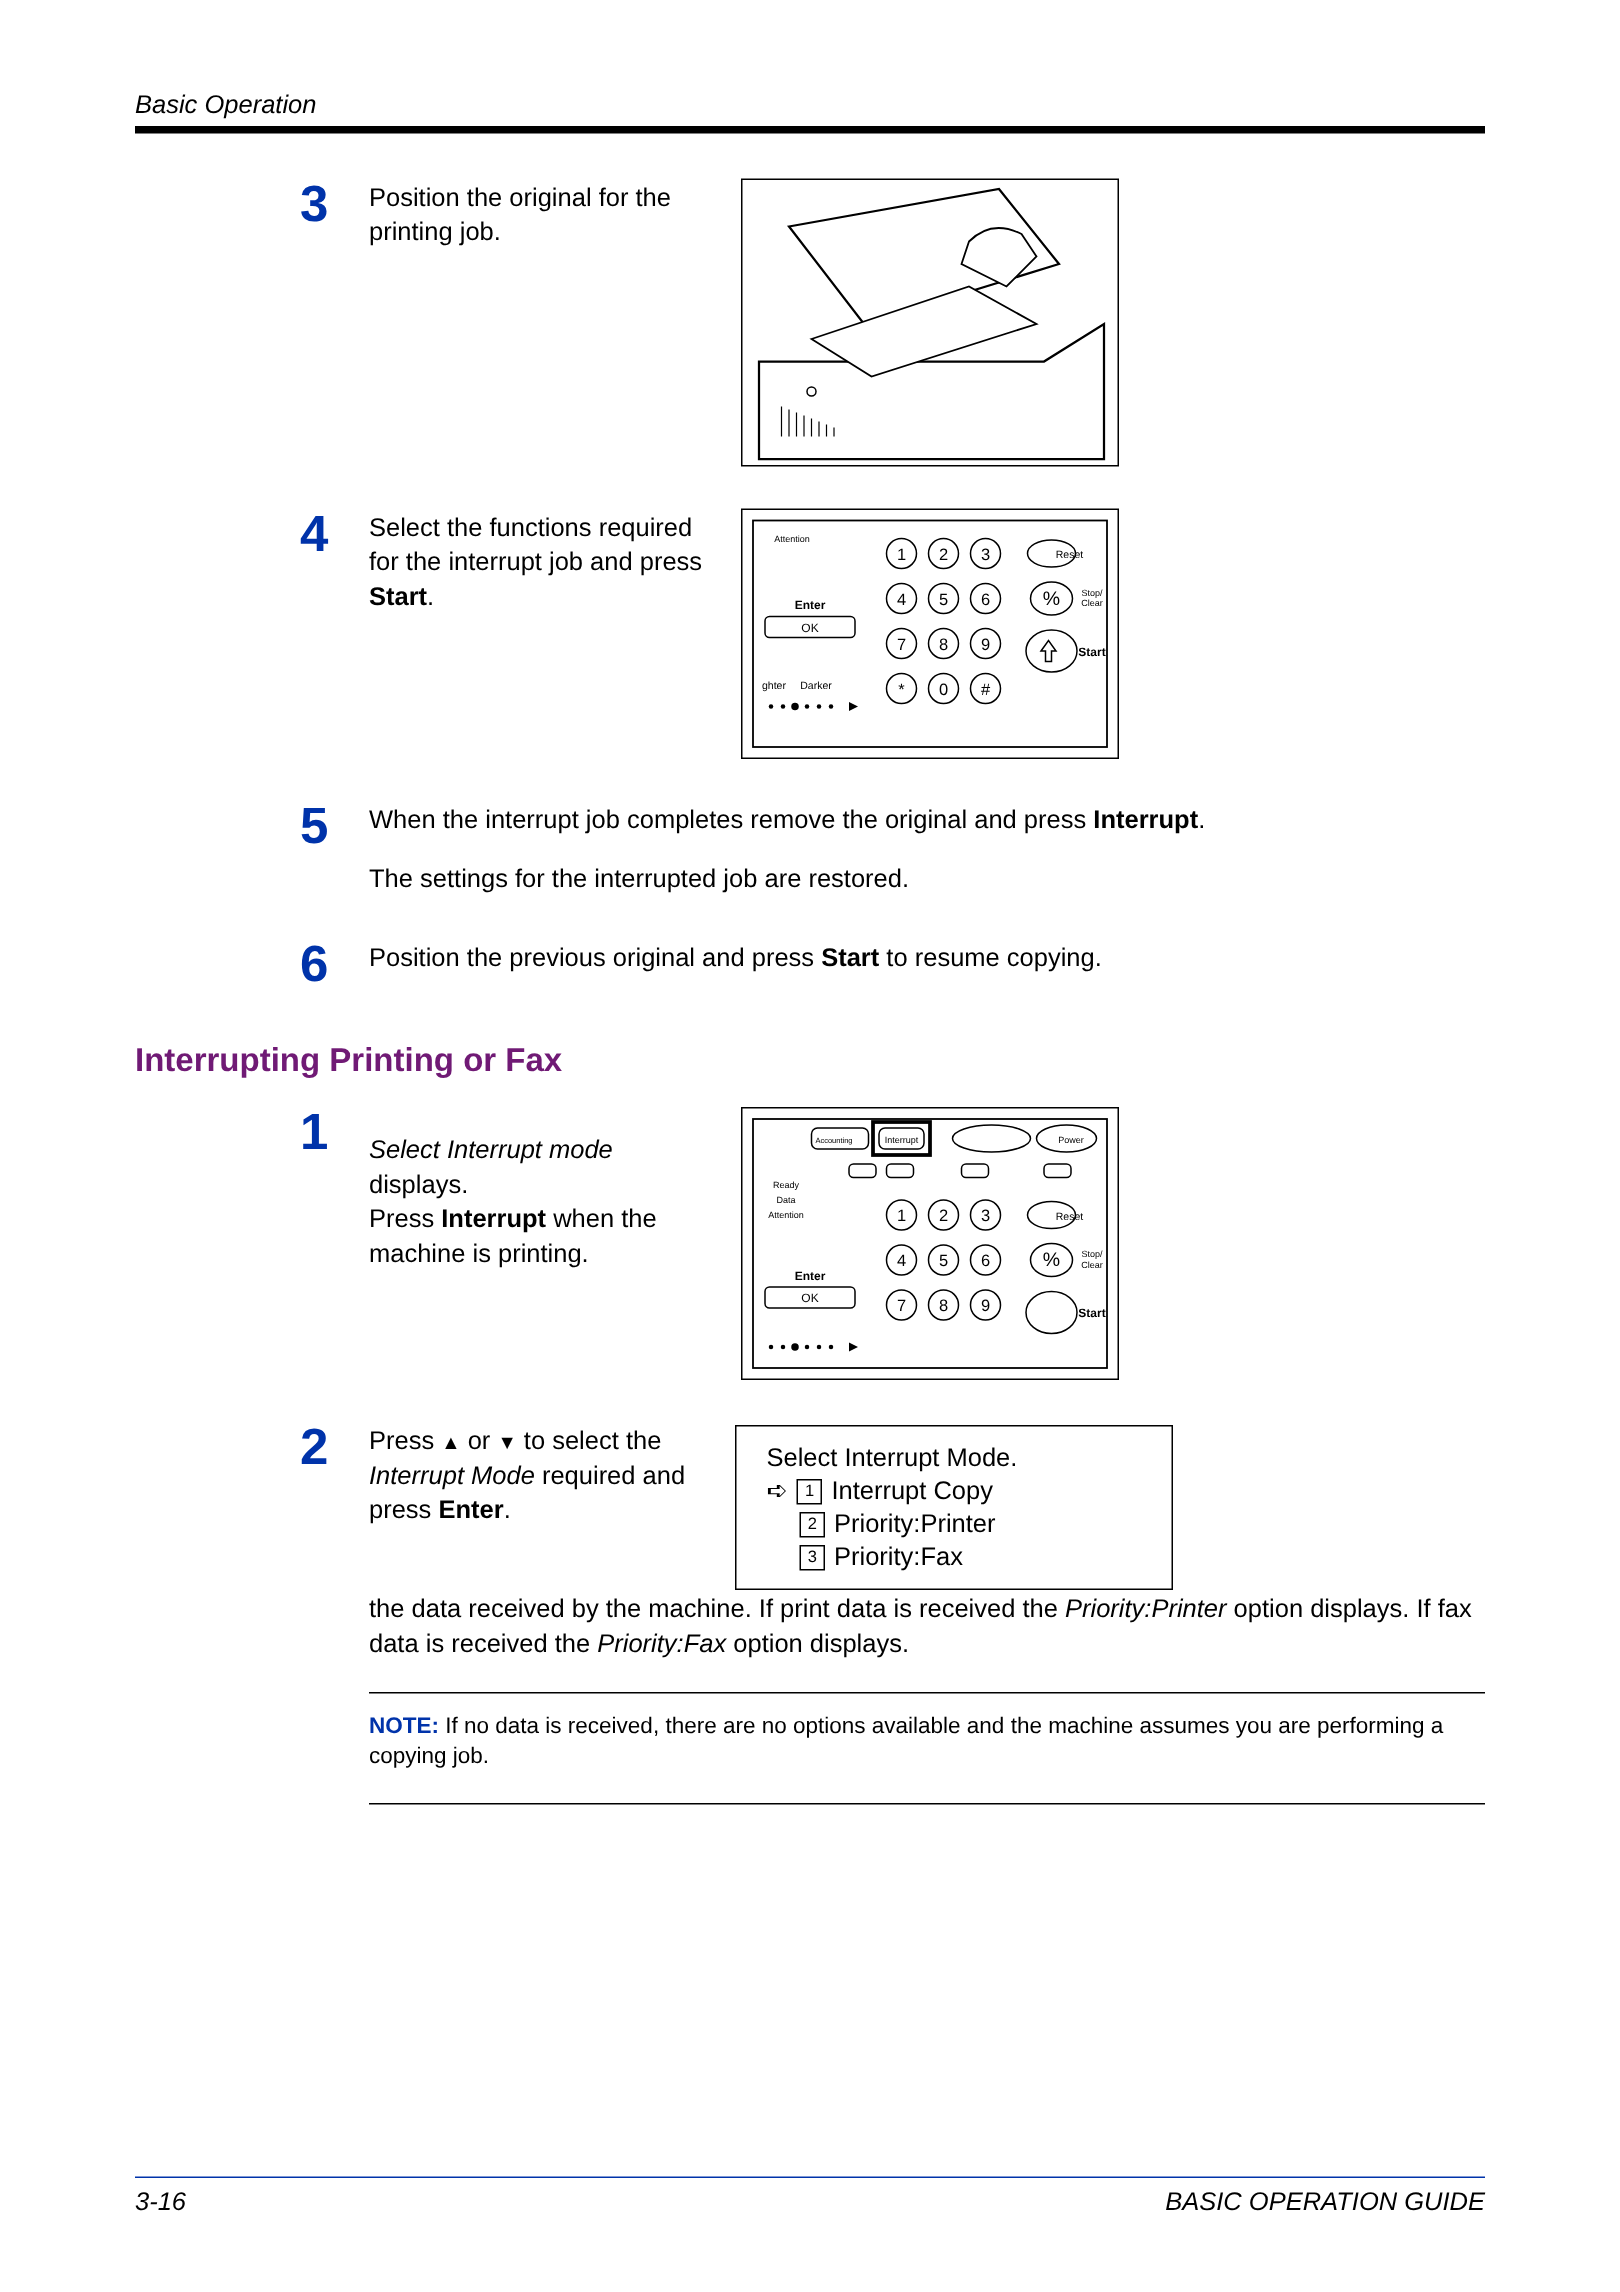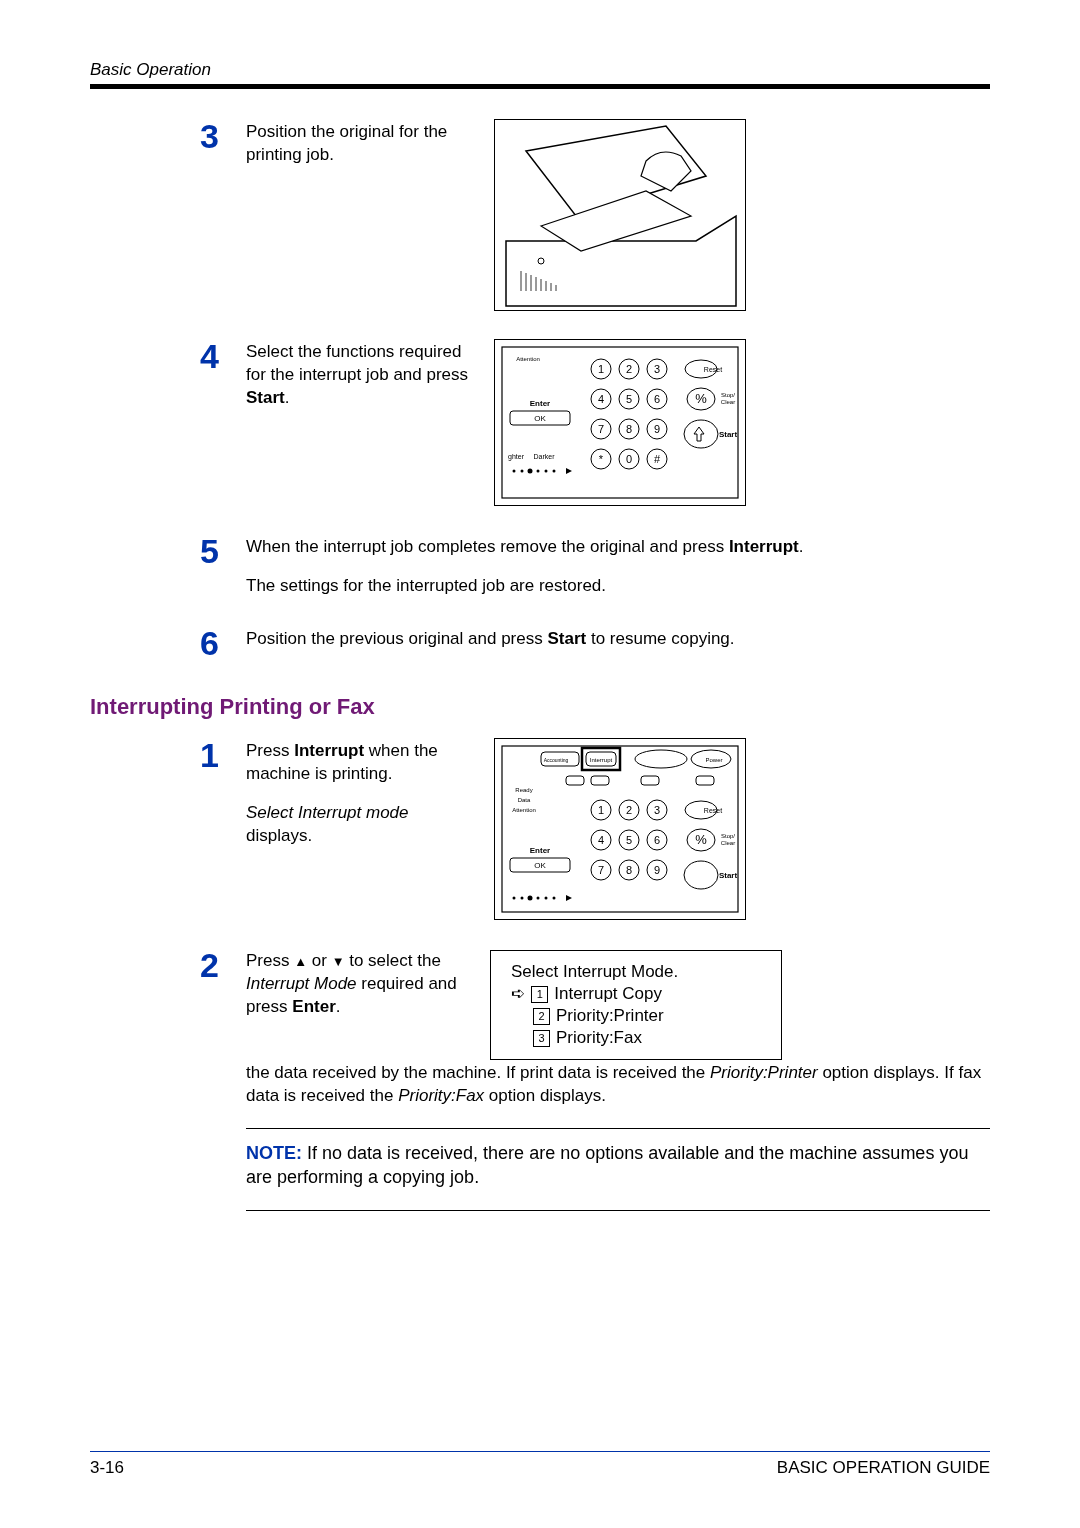--- a/index.html
+++ b/index.html
@@ -84,30 +84,31 @@
     width: 15px; height: 15px;
     align-items: center; justify-content: center;
     font-size: 11px;
   }
   .hr-line {
     border: none;
     border-top: 1px solid #000;
     margin: 20px 0 12px 0;
   }
   .note-block {
-    font-size: 18px;
+    font-size: 15px;
     line-height: 1.35;
   }
   .footer {
     position: absolute;
     bottom: 50px;
     left: 90px;
     right: 90px;
     display: flex;
     justify-content: space-between;
+    font-style: italic;
     font-size: 17px;
     border-top: 1px solid #0033aa;
     padding-top: 6px;
   }
   .keypad-svg { display: block; }
   .tri { font-size: 13px; }
   .strong-blue { color: #0033aa; font-weight: bold; }
 </style>
 </head>
 <body>
@@ -228,25 +229,25 @@
       <div class="step-body">
         <span>Position the previous original and press </span><span class="bold">Start</span><span> to resume copying.</span>
       </div>
     </div>
 
     <div class="section-title">Interrupting Printing or Fax</div>
 
     <div class="step">
       <div class="step-num">1</div>
       <div class="step-body" style="max-width:230px;">
+        <div style="margin-top:16px;">
+          <span class="italic">Select Interrupt mode</span><span> displays.</span>
+        </div>
         <div>
           <span>Press </span><span class="bold">Interrupt</span><span> when the machine is printing.</span>
-        </div>
-        <div style="margin-top:16px;">
-          <span class="italic">Select Interrupt mode</span><span> displays.</span>
         </div>
       </div>
       <div class="step-illus">
         <div class="illus-box keypad2">
           <svg class="keypad-svg" width="248" height="178">
             <rect x="1" y="1" width="246" height="176" fill="#fff"></rect>
             <rect x="6" y="6" width="236" height="166" fill="none" stroke="#000" stroke-width="1.2"></rect>
             <g fill="#fff" stroke="#000" stroke-width="1" font-size="11" font-family="Arial" text-anchor="middle">
 
               <rect x="45" y="12" width="38" height="14" rx="4"></rect>

